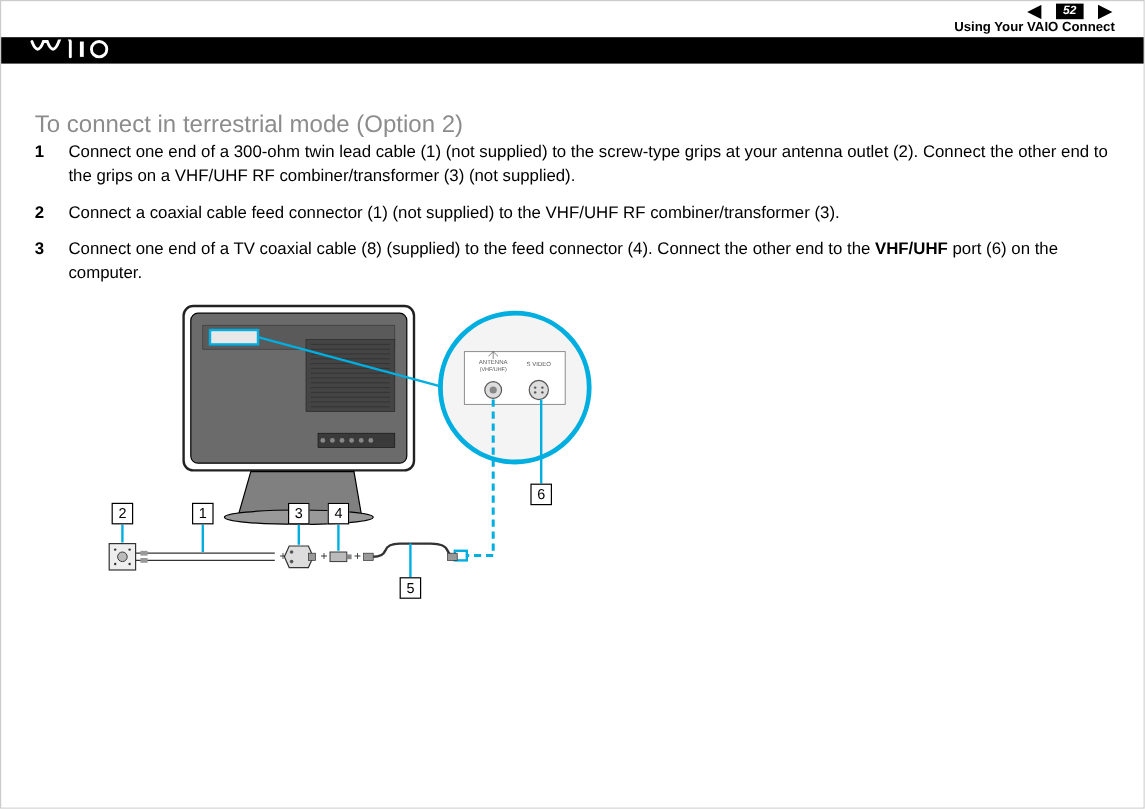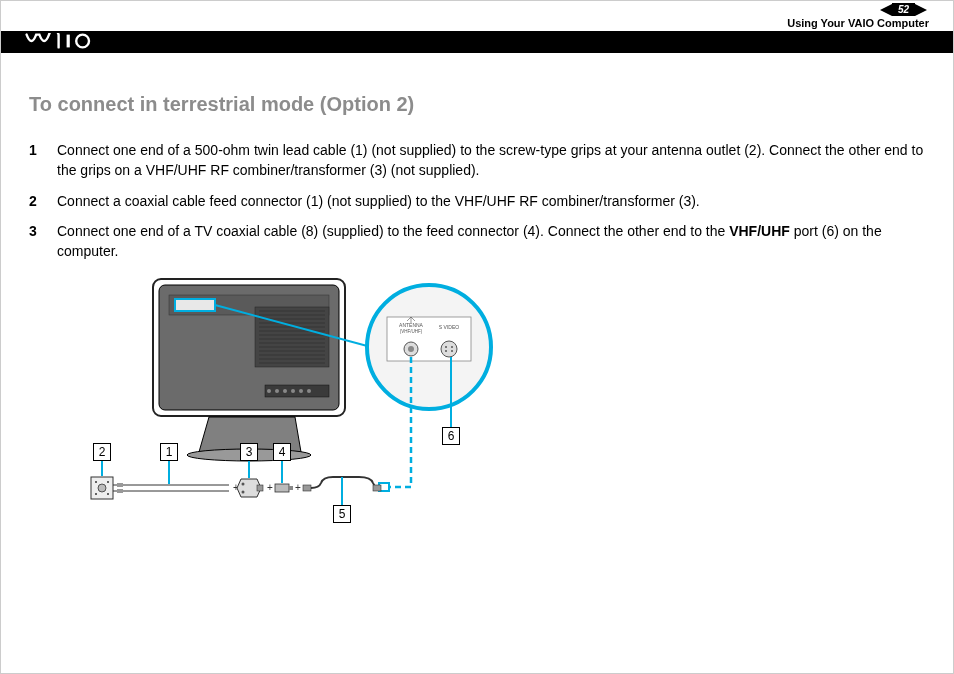--- a/index.html
+++ b/index.html
@@ -1,30 +1,30 @@
 <!DOCTYPE html>
 <html><head>
 <meta charset="utf-8">
 <style>
   * { box-sizing: border-box; margin: 0; padding: 0; }
   html, body { width: 954px; height: 674px; font-family: Arial, Helvetica, sans-serif; background: #fff; }
   .page { width: 954px; height: 674px; position: relative; border: 1px solid #ccc; }
   
   .header { position: relative; height: 52px; }
-  .page-info { position: absolute; top: 2px; right: 24px; display: flex; align-items: center; gap: 0; }
+  .page-info { position: absolute; top: 2px; right: 24px; display: flex; align-items: center; gap: 12px; }
   .nav-arrow { width: 14px; height: 12px; display: inline-block; }
   .nav-arrow svg { width: 14px; height: 12px; display: block; }
   .page-num-box { background: #000; color: #fff; font-size: 10px; font-style: italic; font-weight: bold; padding: 1px 6px; }
   .section-title { position: absolute; top: 16px; right: 24px; font-size: 11px; font-weight: bold; }
   .black-bar { position: absolute; top: 30px; left: 0; right: 0; height: 22px; background: #000; color: #fff; }
   .logo { position: absolute; left: 24px; top: 2px; font-family: Arial, sans-serif; font-size: 16px; letter-spacing: 2px; font-weight: bold; }
   .logo svg { height: 16px; }
   
   .body { padding: 40px 28px 0 28px; }
-  .heading { color: #8c8c8c; font-size: 20px; font-weight: bold; margin-bottom: 24px; }
+  .heading { color: #8c8c8c; font-size: 20px; font-weight: normal; margin-bottom: 0; }
   ol.steps { list-style: none; counter-reset: step; }
   ol.steps li { position: relative; padding-left: 28px; font-size: 14px; line-height: 1.45; margin-bottom: 10px; color: #000; }
   ol.steps li::before { counter-increment: step; content: counter(step); position: absolute; left: 0; top: 0; font-weight: bold; font-size: 14px; }
   .bold { font-weight: bold; text-align: center; }
   
   .diagram { position: relative; width: 430px; height: 250px; margin: 16px 0 0 60px; }
   .diagram svg.main { position: absolute; left: 0; top: 0; }
   
   .num { position: absolute; width: 18px; height: 18px; border: 1.2px solid #000; background: #fff; font-size: 12px; text-align: center; line-height: 16px; font-family: Arial, sans-serif; }
 </style>
@@ -39,36 +39,36 @@
             <polygon points="14,0 14,12 2,6" fill="#000"></polygon>
           </svg>
       </span>
       <span class="page-num-box">52</span>
       <span class="nav-arrow">
         <svg viewBox="0 0 14 12">
             <polygon points="0,0 0,12 12,6" fill="#000"></polygon>
           </svg>
       </span>
     </div>
-    <div class="section-title">Using Your VAIO Computer</div>
+    <div class="section-title">Using Your VAIO Connect</div>
     <div class="black-bar">
       <span class="logo">
         <svg viewBox="0 0 100 20" fill="#fff">
           <path d="M2 2 Q 8 18 14 2 L 18 2 Q 24 18 30 2 Q 36 -14 42 2 L 42 18" stroke="#fff" stroke-width="3" fill="none" stroke-linecap="round"></path>
           <rect x="52" y="2" width="4" height="16" fill="#fff"></rect>
           <circle cx="72" cy="10" r="8" stroke="#fff" stroke-width="3" fill="none"></circle>
         </svg>
       </span>
     </div>
   </div>
 
   <div class="body">
     <h2 class="heading">To connect in terrestrial mode (Option 2)</h2>
     <ol class="steps">
-      <li><span>Connect one end of a 500-ohm twin lead cable (1) (not supplied) to the screw-type grips at your antenna outlet (2). Connect the other end to the grips on a VHF/UHF RF combiner/transformer (3) (not supplied).</span></li>
+      <li><span>Connect one end of a 300-ohm twin lead cable (1) (not supplied) to the screw-type grips at your antenna outlet (2). Connect the other end to the grips on a VHF/UHF RF combiner/transformer (3) (not supplied).</span></li>
       <li><span>Connect a coaxial cable feed connector (1) (not supplied) to the VHF/UHF RF combiner/transformer (3).</span></li>
       <li><span>Connect one end of a TV coaxial cable (8) (supplied) to the feed connector (4). Connect the other end to the </span><span class="bold">VHF/UHF</span><span> port (6) on the computer.</span></li>
     </ol>
 
     <div class="diagram">
       <svg class="main" width="430" height="250" viewBox="0 0 430 250">
 
         <g>
           <rect x="70" y="8" width="180" height="125" rx="6" fill="#6b6b6b" stroke="#000" stroke-width="1"></rect>
           <rect x="64" y="2" width="192" height="137" rx="8" fill="none" stroke="#222" stroke-width="2"></rect>

